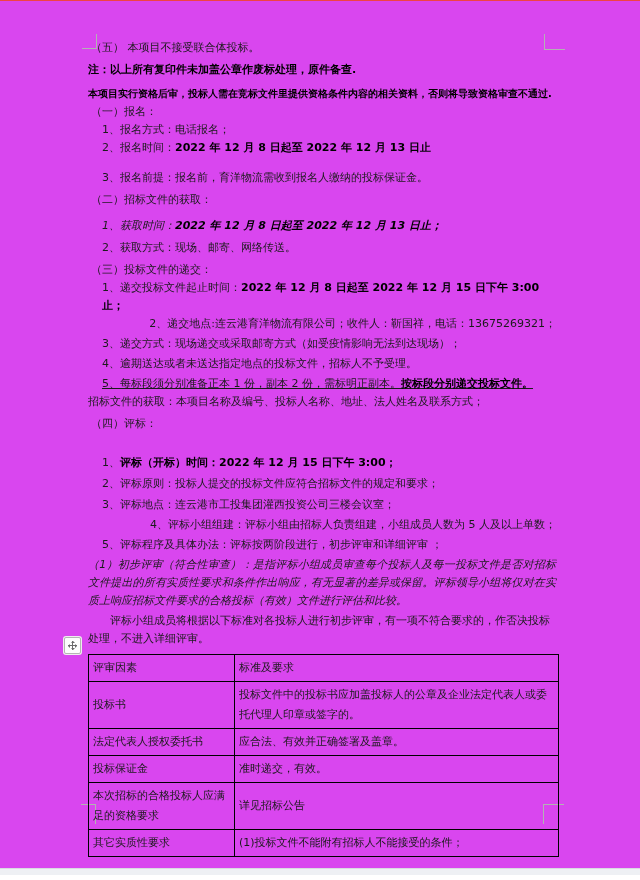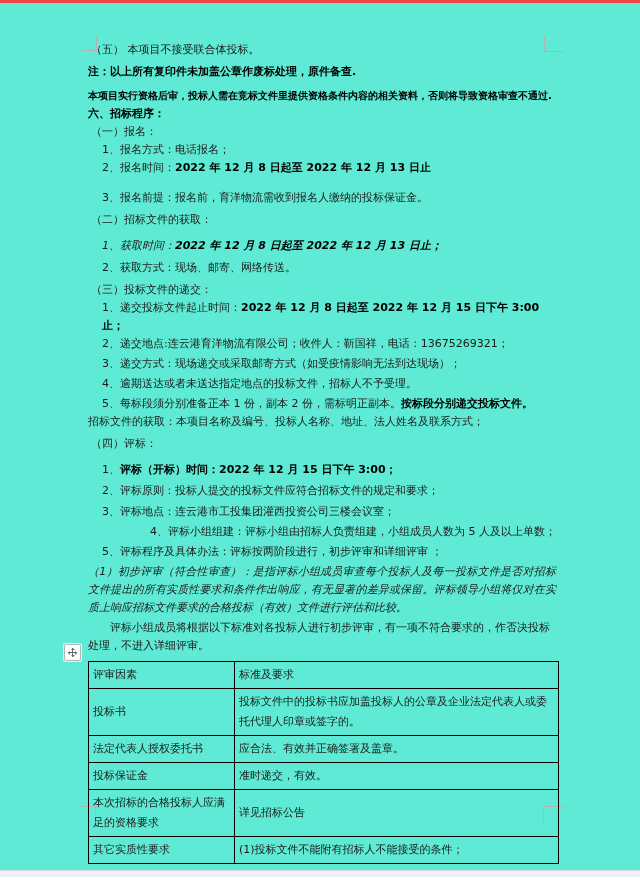--- a/index.html
+++ b/index.html
@@ -2,21 +2,21 @@
 <html><head>
 <meta charset="utf-8">
 <style>
   html,body{margin:0;padding:0;}
   body{
     width:640px;height:880px;position:relative;overflow:hidden;
     background:#ffffff;
     font-family:"DejaVu Sans",sans-serif;
     color:#1b1b1b;
   }
-  .page{position:absolute;left:0;top:0;width:640px;height:874px;background:#5eead4;border-top:3px solid #ef4444;}
+  .page{position:absolute;left:0;top:0;width:640px;height:874px;background:#d946ef;border-top:1px solid #ef4444;}
   .bottom-edge{position:absolute;left:0;bottom:0;width:640px;height:6px;background:#eef0f4;border-top:1px solid #d9dce1;}
   
   .crop{position:absolute;width:14px;height:14px;border:0 solid #b3b3b3;}
   .crop.tl{left:82px;top:33px;border-right-width:1px;border-bottom-width:1px;}
   .crop.tr{left:544px;top:33px;width:20px;height:15px;border-left-width:1px;border-bottom-width:1px;}
   .crop.bl{left:81px;top:803px;height:19px;border-right-width:1px;border-top-width:1px;}
   .crop.br{left:543px;top:803px;width:20px;height:19px;border-left-width:1px;border-top-width:1px;}
   
   .doc{position:absolute;left:88px;top:38px;width:468px;font-size:11px;line-height:18px;}
   .para{margin:0;padding:0;}
@@ -63,37 +63,36 @@
   <div class="crop tl"></div>
   <div class="crop tr"></div>
   <div class="crop bl"></div>
   <div class="crop br"></div>
 
   <div class="doc">
 
     <p class="para ind-a" style="margin-top: 0px;"><span>（五）  本项目不接受联合体投标。</span></p>
       <p class="para " style="margin-top: 4px;"><span class="bold">注：以上所有复印件未加盖公章作废标处理，原件备查.</span></p>
       <p class="para nowrap" style="margin-top: 6px;"><span class="bold">本项目实行资格后审，投标人需在竞标文件里提供资格条件内容的相关资料，否则将导致资格审查不通过.</span></p>
-      <p class="para " style="margin-top: 0px;"><span class="bold">六、招标程序：</span></p>
       <p class="para ind-a" style="margin-top: 0px;"><span>（一）报名：</span></p>
       <p class="para ind-b" style="margin-top: 0px;"><span>1、报名方式：电话报名；</span></p>
       <p class="para ind-b" style="margin-top: 0px;"><span>2、报名时间：</span><span class="bold">2022 年 12 月 8 日起至 2022 年 12 月 13 日止</span></p>
       <p class="para ind-b" style="margin-top: 12px;"><span>3、报名前提：报名前，育洋物流需收到报名人缴纳的投标保证金。</span></p>
       <p class="para ind-a" style="margin-top: 4px;"><span>（二）招标文件的获取：</span></p>
       <p class="para ind-b" style="margin-top: 8px; font-style: italic;"><span>1、获取时间：</span><span class="bold">2022 年 12 月 8 日起至 2022 年 12 月 13 日止；</span></p>
       <p class="para ind-b" style="margin-top: 4px;"><span>2、获取方式：现场、邮寄、网络传送。</span></p>
       <p class="para ind-a" style="margin-top: 4px;"><span>（三）投标文件的递交：</span></p>
       <p class="para ind-b" style="margin-top: 0px;"><span>1、递交投标文件起止时间：</span><span class="bold">2022 年 12 月 8 日起至 2022 年 12 月 15 日下午 3:00 止；</span></p>
-      <p class="para ind-b" style="margin-top: 0px;"><span>2、递交地点:连云港育洋物流有限公司；收件人：靳国祥，电话：13675269321；</span></p>
+      <p class="para ind-b" style="margin-top: 0px; text-align: right;"><span>2、递交地点:连云港育洋物流有限公司；收件人：靳国祥，电话：13675269321；</span></p>
       <p class="para ind-b" style="margin-top: 2px;"><span>3、递交方式：现场递交或采取邮寄方式（如受疫情影响无法到达现场）；</span></p>
       <p class="para ind-b" style="margin-top: 2px;"><span>4、逾期送达或者未送达指定地点的投标文件，招标人不予受理。</span></p>
-      <p class="para ind-b" style="margin-top: 2px;"><span>5、每标段须分别准备正本 1 份，副本 2 份，需标明正副本。</span><span class="bold">按标段分别递交投标文件。</span></p>
+      <p class="para ind-b" style="margin-top: 2px; text-decoration: underline;"><span>5、每标段须分别准备正本 1 份，副本 2 份，需标明正副本。</span><span class="bold">按标段分别递交投标文件。</span></p>
       <p class="para " style="margin-top: 0px;"><span>招标文件的获取：本项目名称及编号、投标人名称、地址、法人姓名及联系方式；</span></p>
       <p class="para ind-a" style="margin-top: 4px;"><span>（四）评标：</span></p>
-      <p class="para ind-b" style="margin-top: 8px;"><span>1、</span><span class="bold">评标（开标）时间：2022 年 12 月 15 日下午 3:00；</span></p>
+      <p class="para ind-b" style="margin-top: 21px;"><span>1、</span><span class="bold">评标（开标）时间：2022 年 12 月 15 日下午 3:00；</span></p>
       <p class="para ind-b" style="margin-top: 3px;"><span>2、评标原则：投标人提交的投标文件应符合招标文件的规定和要求；</span></p>
       <p class="para ind-b" style="margin-top: 3px;"><span>3、评标地点：连云港市工投集团灌西投资公司三楼会议室；</span></p>
       <p class="para ind-b" style="margin-top: 2px; text-align: right;"><span>4、评标小组组建：评标小组由招标人负责组建，小组成员人数为 5 人及以上单数；</span></p>
       <p class="para ind-b" style="margin-top: 2px;"><span>5、评标程序及具体办法：评标按两阶段进行，初步评审和详细评审 ；</span></p>
       <p class="para just" style="margin-top: 2px; font-style: italic;"><span>（1）初步评审（符合性审查）：是指评标小组成员审查每个投标人及每一投标文件是否对招标文件提出的所有实质性要求和条件作出响应，有无显著的差异或保留。评标领导小组将仅对在实质上响应招标文件要求的合格投标（有效）文件进行评估和比较。</span></p>
       <p class="para fline" style="margin-top: 2px;"><span>评标小组成员将根据以下标准对各投标人进行初步评审，有一项不符合要求的，作否决投标处理，不进入详细评审。</span></p>
       <div class="tbl-wrap">
       <div class="move-handle" title="">
         <span class="move-cross">
           <span class="tip l"></span>

